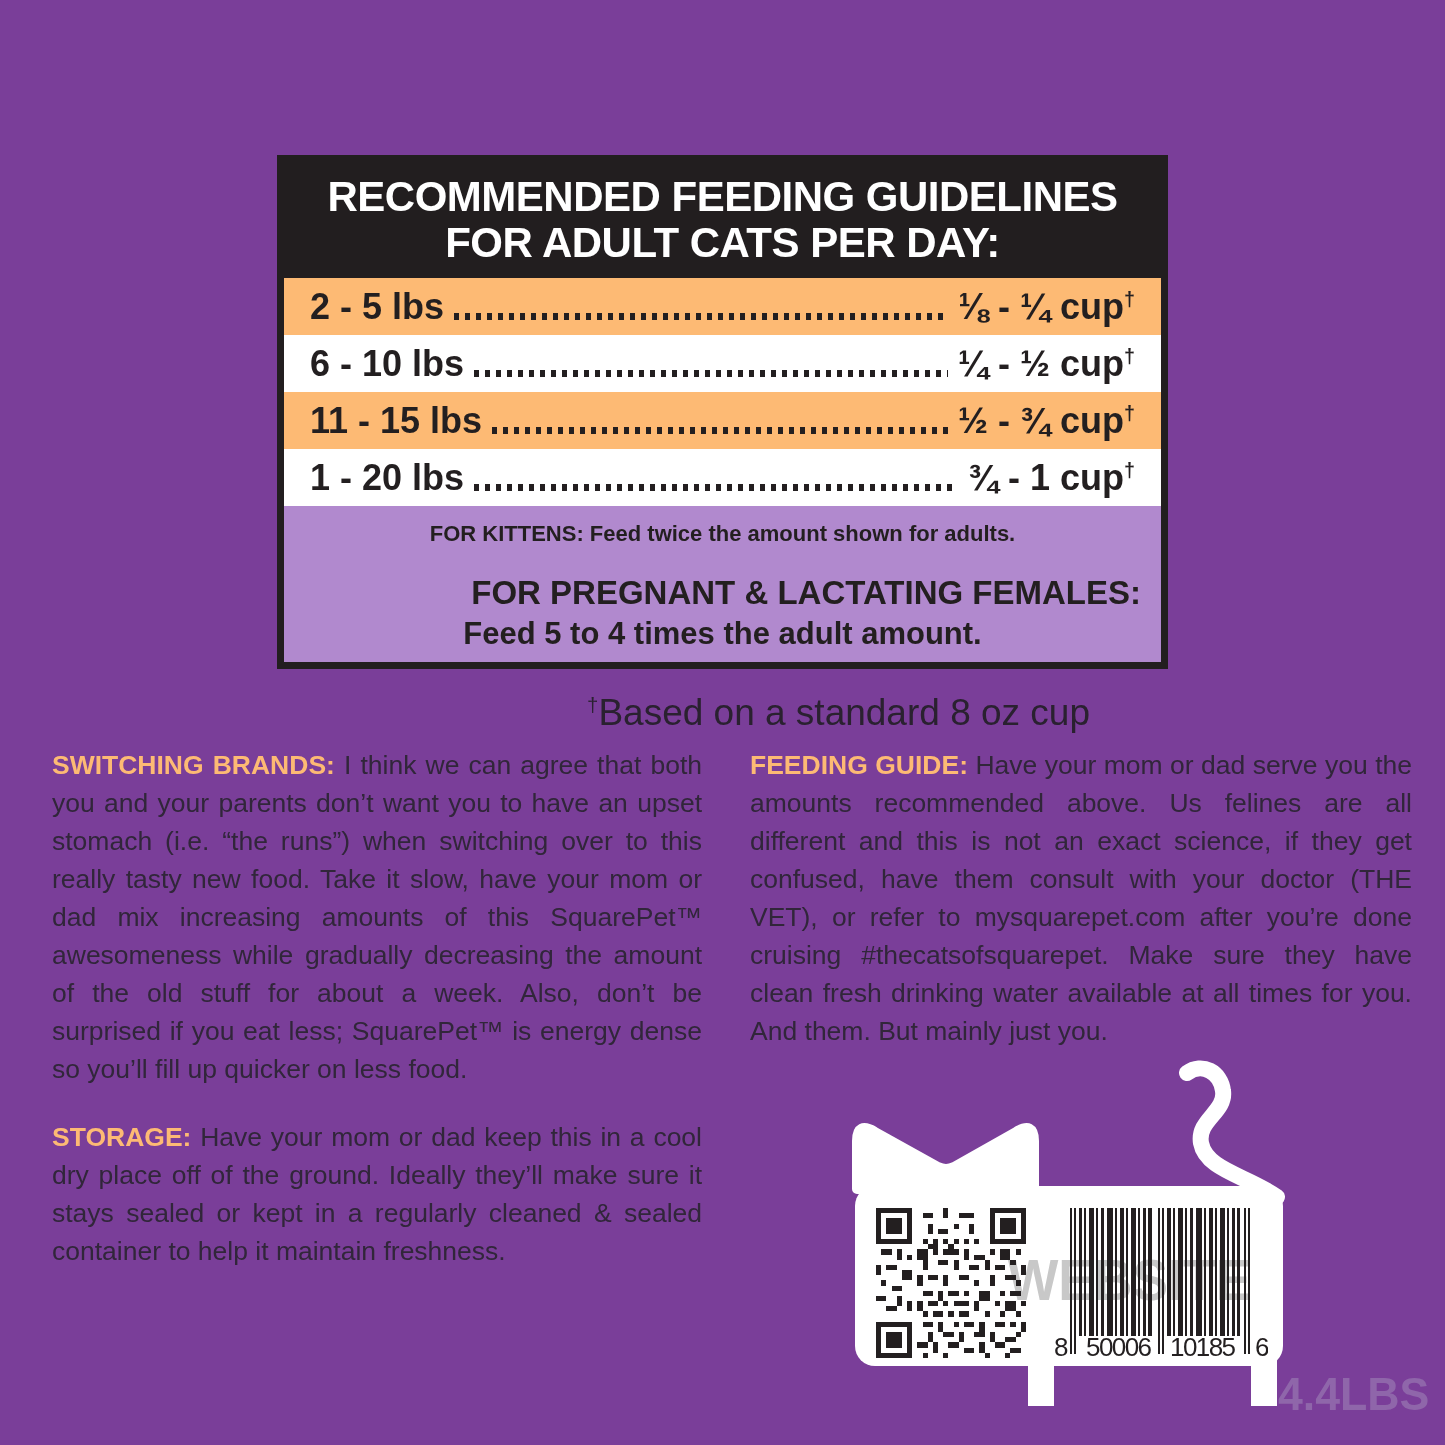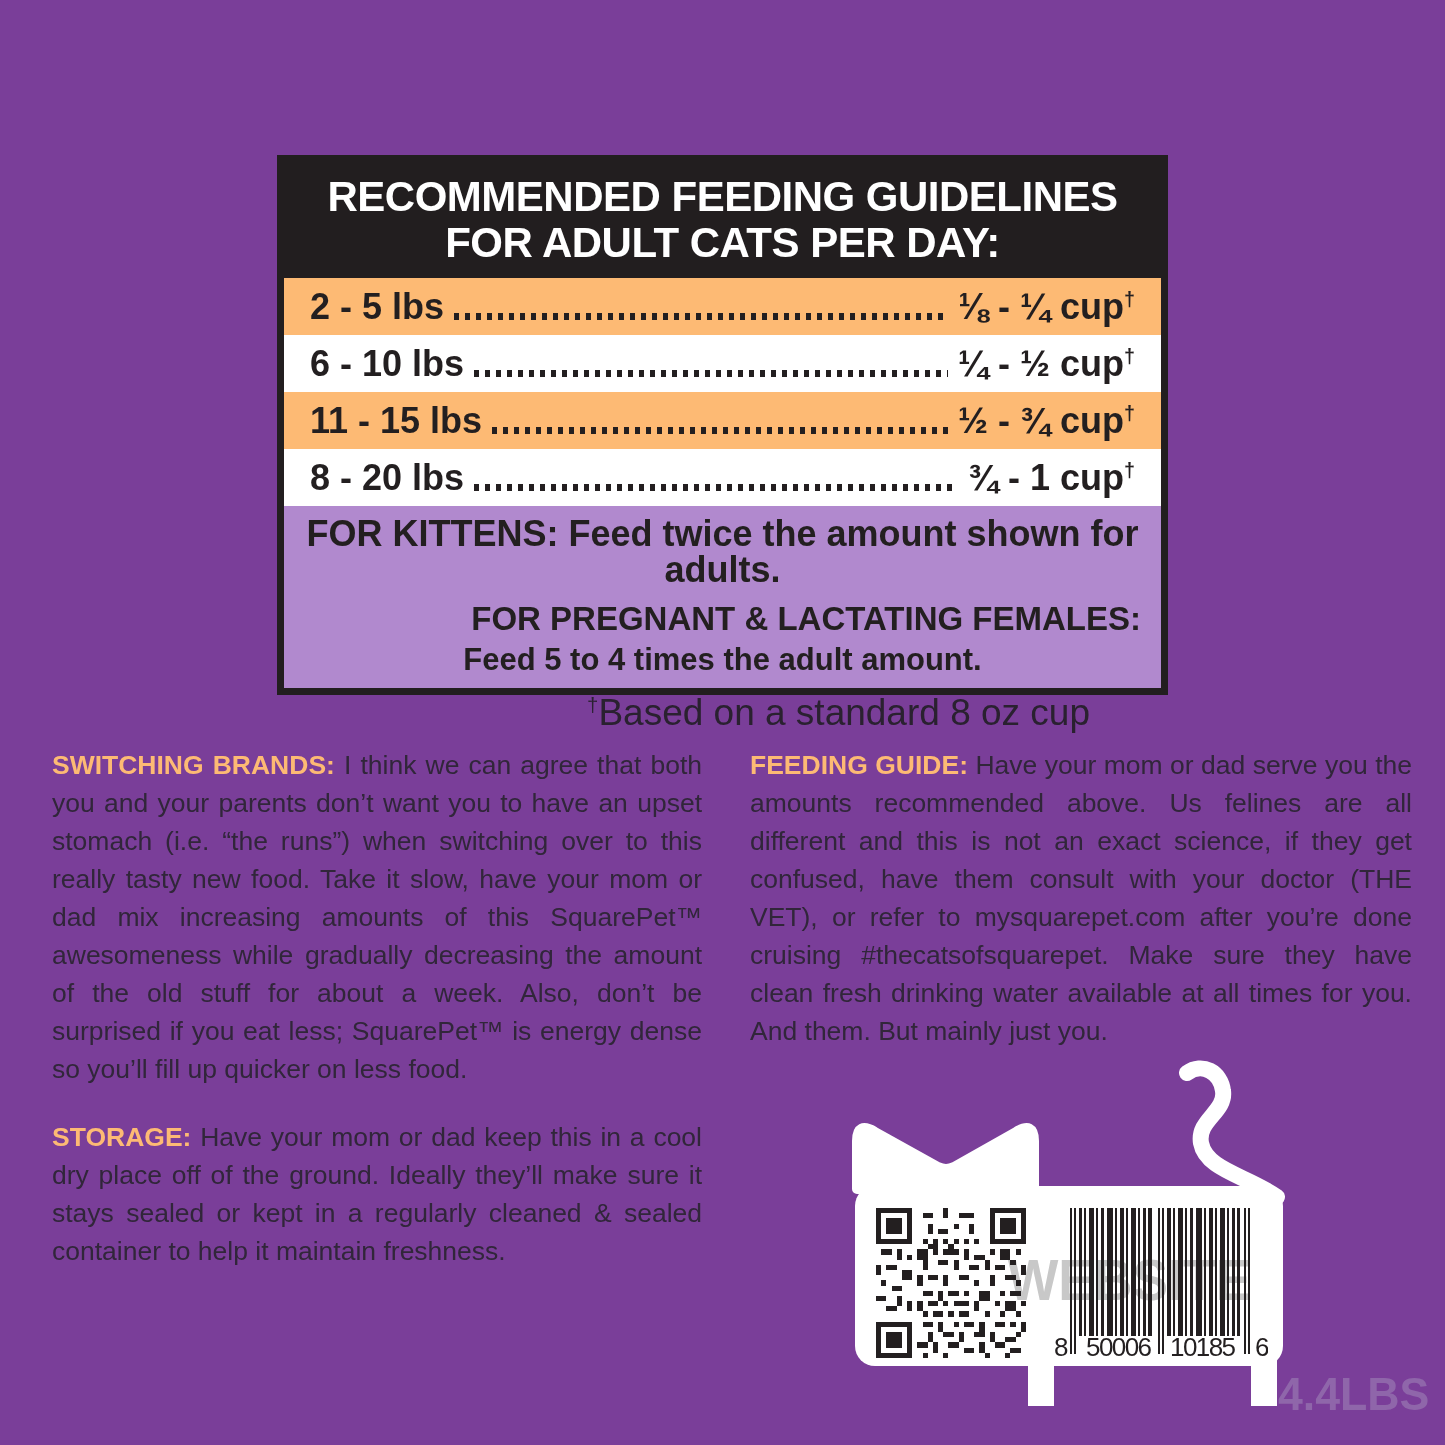--- a/index.html
+++ b/index.html
@@ -31,21 +31,21 @@
   .ft-row.white  { background:#ffffff; }
   .dots {
     flex:1; height:7px; margin:0 10px; align-self:flex-end; margin-bottom:15px;
     background-image:repeating-linear-gradient(to right,#231f20 0 5px,transparent 5px 11px);
   }
   .amount sup, .ft sup { font-size:0.55em; vertical-align:super; }
   .ft-notes {
     background:#b189ce; text-align:center; padding:10px 20px 10px;
     color:#231f20; font-weight:700;
   }
-  .ft-notes .l1 { font-size:36px; line-height:36px; margin-bottom:12px; }
+  .ft-notes .l1 { font-size:22px; line-height:36px; margin-bottom:22px; }
   .ft-notes .l2 { font-size:33px; line-height:38px; margin-bottom:4px;text-align:right; }
   .ft-notes .l3 { font-size:31px; line-height:36px; }
 
   .footnote {
     position:absolute; left:230px; top:692px; width:860px;
     text-align:right; font-size:37px; color:#2a2130;
   }
   .footnote sup { font-size:0.55em; }
 
   
@@ -94,21 +94,21 @@
       <span>6 - 10 lbs</span>
       <span class="dots"></span>
       <span class="amount"><span>¼ - ½ cup</span><sup>†</sup></span>
     </div>
     <div class="ft-row purple">
       <span>11 - 15 lbs</span>
       <span class="dots"></span>
       <span class="amount"><span>½ - ¾ cup</span><sup>†</sup></span>
     </div>
     <div class="ft-row white">
-      <span>8 - 20 lbs</span>
+      <span>1 - 20 lbs</span>
       <span class="dots"></span>
       <span class="amount"><span>¾ - 1 cup</span><sup>†</sup></span>
     </div>
 
     <div class="ft-notes">
       <div class="l1"><b>FOR KITTENS:</b><span> Feed twice the amount shown for adults.</span></div>
       <div class="l2">FOR PREGNANT &amp; LACTATING FEMALES:</div>
       <div class="l3">Feed 5 to 4 times the adult amount.</div>
     </div>
   </section>

